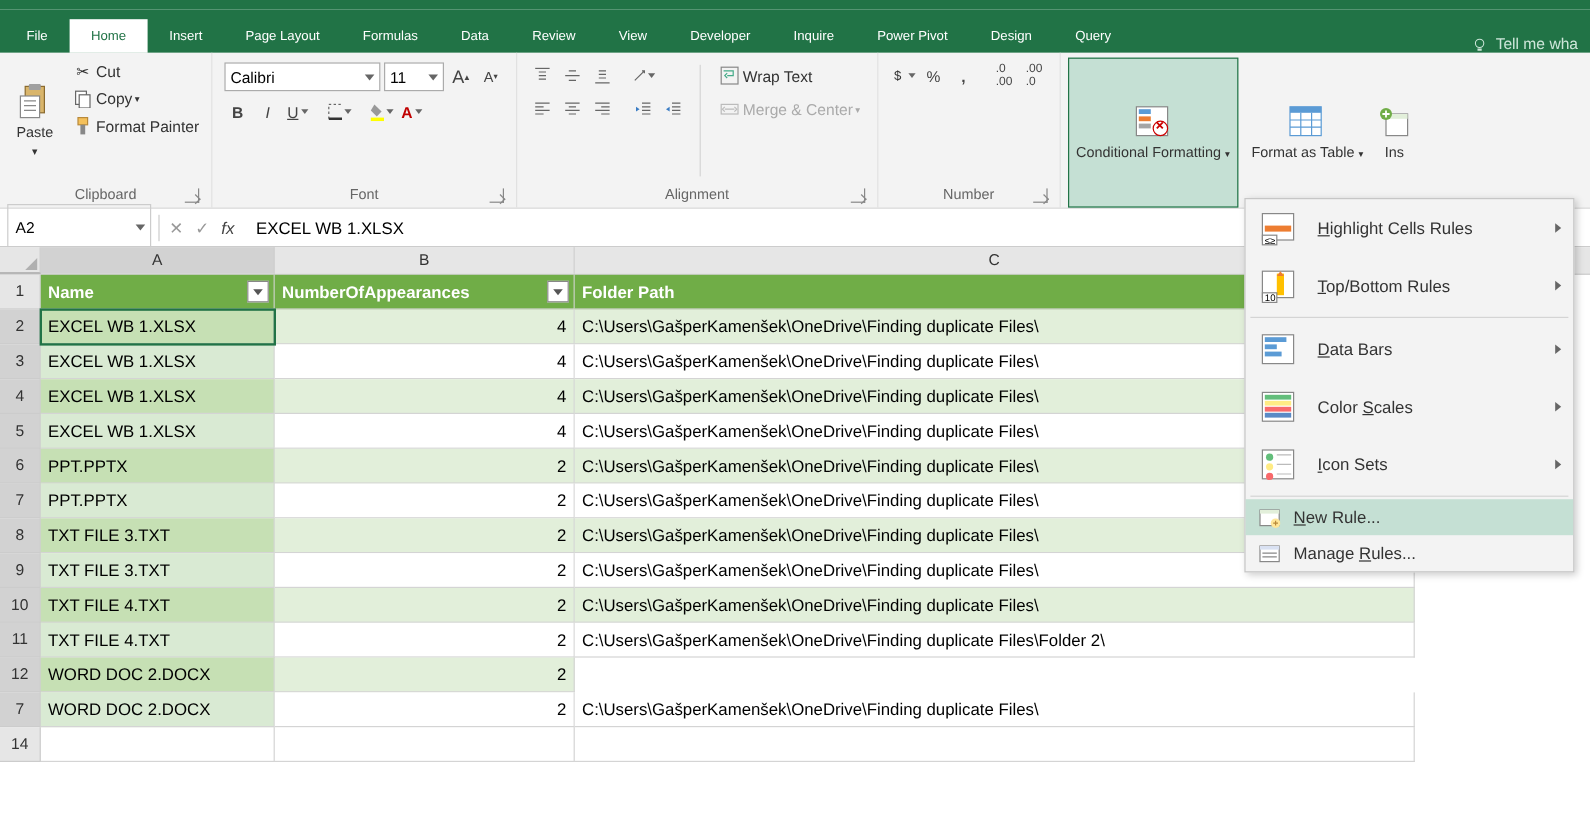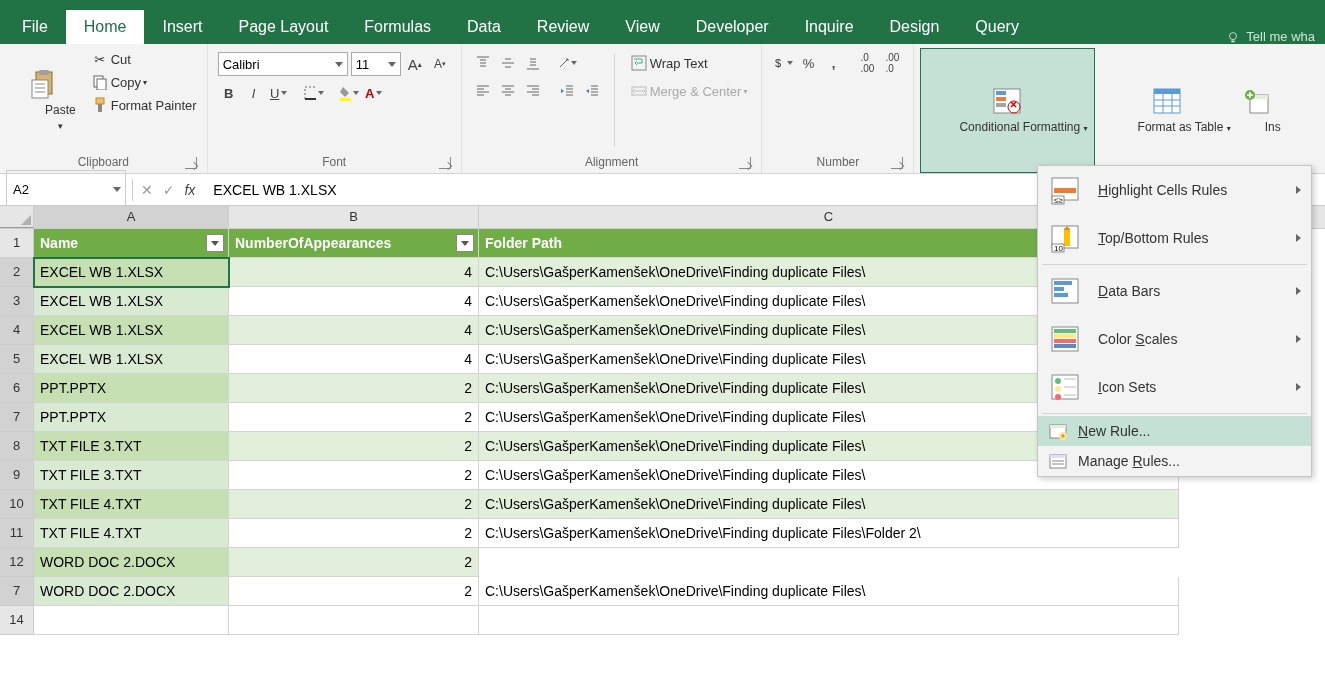--- a/index.html
+++ b/index.html
@@ -1,35 +1,35 @@
 <!DOCTYPE html>
 <html><head>
 <meta charset="utf-8">
 <style>
 * { box-sizing: border-box; margin: 0; padding: 0; font-family: 'Segoe UI', Tahoma, sans-serif; }
 body { background: #fff; font-size: 13px; overflow: hidden; }
 
 .titlebar { background: #217346; height: 8px; }
 
 .tabs { background: #217346; display: flex; align-items: flex-end; height: 36px; padding-left: 4px; }
-.tab { color: #fff; padding: 8px 18px; font-size: 16px; cursor: pointer; }
+.tab { color: #fff; padding: 8px 18px; font-size: 11px; cursor: pointer; }
 .tab.active { background: #fff; color: #217346; }
 .tell-me { margin-left: auto; display: flex; align-items: center; color: #cde6d9; padding: 0 10px; gap: 6px; }
 .bulb { width: 14px; height: 14px; }
 
 .ribbon { background: #f3f3f3; border-bottom: 1px solid #d4d4d4; display: flex; height: 130px; }
 .group { border-right: 1px solid #e1e1e1; padding: 4px 6px 0 6px; display: flex; flex-direction: column; position: relative; }
 .group-body { flex: 1; display: flex; gap: 4px; }
 .group-label { text-align: center; font-size: 12px; color: #666; padding: 2px 0 4px 0; position: relative; }
 .launcher { position: absolute; right: 4px; bottom: 4px; width: 12px; height: 12px; border: 1px solid #888; border-top: none; border-left: none; }
 .launcher::after { content: ''; position: absolute; right: -1px; bottom: -1px; width: 5px; height: 5px; border-right: 1px solid #888; border-bottom: 1px solid #888; transform: rotate(-45deg); }
 
 .btn-big { display: flex; flex-direction: column; align-items: center; justify-content: center; padding: 2px 6px; cursor: pointer; border: 1px solid transparent; }
 .btn-big .icn { width: 32px; height: 32px; display: flex; align-items: center; justify-content: center; margin-bottom: 2px; }
-.btn-big .lbl { font-size: 12px; color: #333; text-align: center; line-height: 1.2; margin-left: 32px; }
+.btn-big .lbl { font-size: 12px; color: #333; text-align: center; line-height: 1.2; }
 .btn-big.active { background: #c5e0d4; border-color: #217346; }
 
 .btn-row { display: flex; align-items: center; gap: 2px; padding: 2px 4px; cursor: pointer; font-size: 13px; color: #333; }
 .btn-row .icn { width: 18px; height: 18px; display: flex; align-items: center; justify-content: center; }
 
 .col { display: flex; flex-direction: column; gap: 1px; }
 .row { display: flex; align-items: center; gap: 3px; }
 
 .combo { border: 1px solid #ababab; background: #fff; height: 24px; display: flex; align-items: center; padding: 0 4px; font-size: 13px; position: relative; }
 .combo .dd { margin-left: auto; width: 0; height: 0; border-left: 4px solid transparent; border-right: 4px solid transparent; border-top: 5px solid #666; }
@@ -93,20 +93,21 @@
     <div class="tab">File</div>
     <div class="tab active">Home</div>
     <div class="tab">Insert</div>
     <div class="tab">Page Layout</div>
     <div class="tab">Formulas</div>
     <div class="tab">Data</div>
     <div class="tab">Review</div>
     <div class="tab">View</div>
     <div class="tab">Developer</div>
     <div class="tab">Inquire</div>
+    <div class="tab">Power Pivot</div>
     <div class="tab">Design</div>
     <div class="tab">Query</div>
     <div class="tell-me">
       <svg class="bulb" viewBox="0 0 16 16">
         <circle cx="8" cy="7" r="4" fill="none" stroke="#cde6d9"></circle>
         <path d="M6 12h4v2H6z" fill="#cde6d9"></path>
       </svg>
       <span>Tell me wha</span>
     </div>
   </div>

